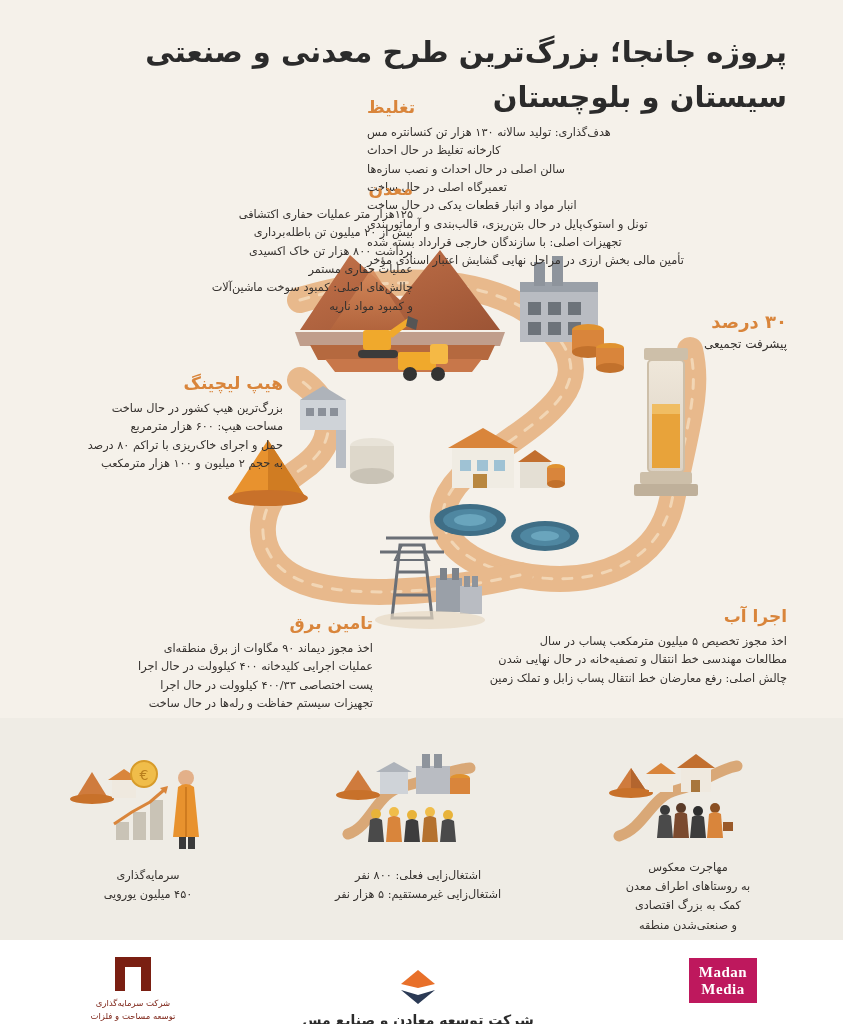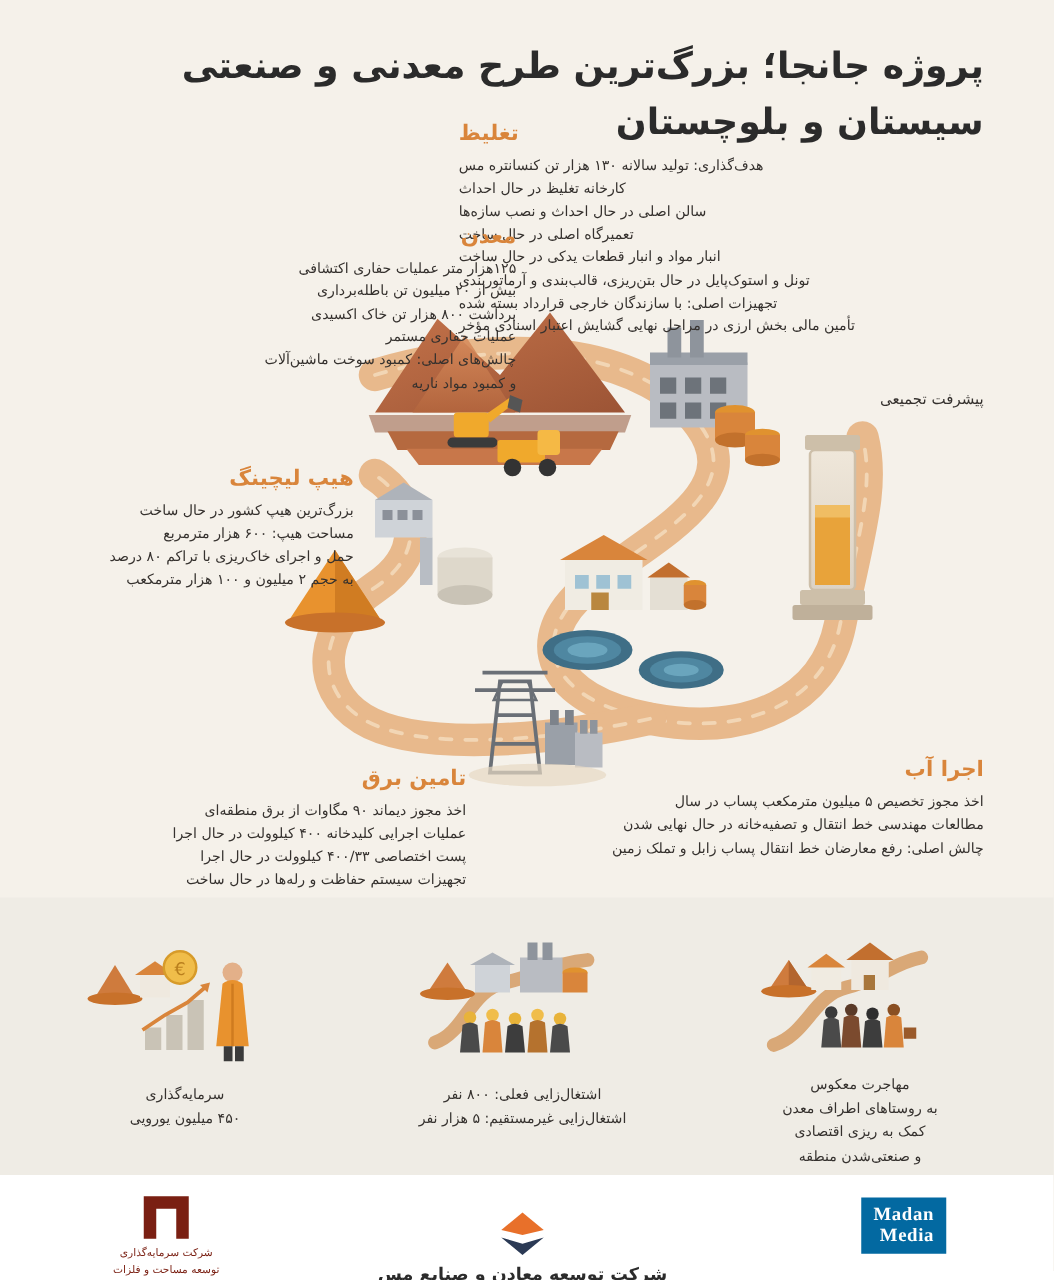--- a/index.html
+++ b/index.html
@@ -111,29 +111,28 @@
     direction: rtl;
     text-align: center;
   }
   .logo-madan {
     right: 60px;
     top: 18px;
     width: 120px;
   }
   .madan-box {
     display: inline-block;
-    background: #0369a1;
+    background: #be185d;
     color: #fff;
     font-weight: bold;
     font-size: 15px;
     line-height: 1.1;
     padding: 6px 10px;
     font-family: "Liberation Serif", serif;
     letter-spacing: .5px;
-    text-align: right;
   }
   .logo-center {
     right: 290px;
     top: 24px;
     width: 270px;
     color: #2b2b2b;
     font-size: 14px;
     font-weight: bold;
   }
   .logo-right {
@@ -351,20 +350,21 @@
     <div class="block blk-ab">
       <div class="head">اجرا آب</div>
       <div class="lines">
         <div>اخذ مجوز تخصیص ۵ میلیون مترمکعب پساب در سال</div>
         <div>مطالعات مهندسی خط انتقال و تصفیه‌خانه در حال نهایی شدن</div>
         <div>چالش اصلی: رفع معارضان خط انتقال پساب زابل و تملک زمین</div>
       </div>
     </div>
 
     <div class="block blk-percent">
+      <div class="head">۳۰ درصد</div>
       <div class="lines">پیشرفت تجمیعی</div>
     </div>
   </div>
 
   <div class="stats">
 
     <svg class="abs" style="right:78px; top:18px;" width="160" height="115">
       <path d="M14 100 C 40 92, 46 60, 72 54 C 98 48, 110 34, 132 30" fill="none" stroke="#d9a877" stroke-width="11" stroke-linecap="round"></path>
       <path d="M10 56 L26 32 L42 56 Z" fill="#cf7b3d"></path>
       <path d="M26 32 L42 56 L26 56 Z" fill="#b3652e"></path>
@@ -434,21 +434,21 @@
         <path d="M118 49 q8 -6 16 0 l5 50 h-26 z" fill="#e8922e"></path>
         <path d="M126 49 l0 50" stroke="#cf7b1f" stroke-width="2"></path>
         <rect x="119" y="99" width="7" height="12" fill="#3a3a3a"></rect>
         <rect x="128" y="99" width="7" height="12" fill="#3a3a3a"></rect>
       </g>
     </svg>
 
     <div class="stat stat-1">
       <div class="cap">مهاجرت معکوس</div>
       <div class="cap">به روستاهای اطراف معدن</div>
-      <div class="cap">کمک به ریزی اقتصادی</div>
+      <div class="cap">کمک به بزرگ اقتصادی</div>
       <div class="cap">و صنعتی‌شدن منطقه</div>
     </div>
 
     <div class="stat stat-2">
       <div class="cap">اشتغال‌زایی فعلی: ۸۰۰ نفر</div>
       <div class="cap">اشتغال‌زایی غیرمستقیم: ۵ هزار نفر</div>
     </div>
 
     <div class="stat stat-3">
       <div class="cap">سرمایه‌گذاری</div>

